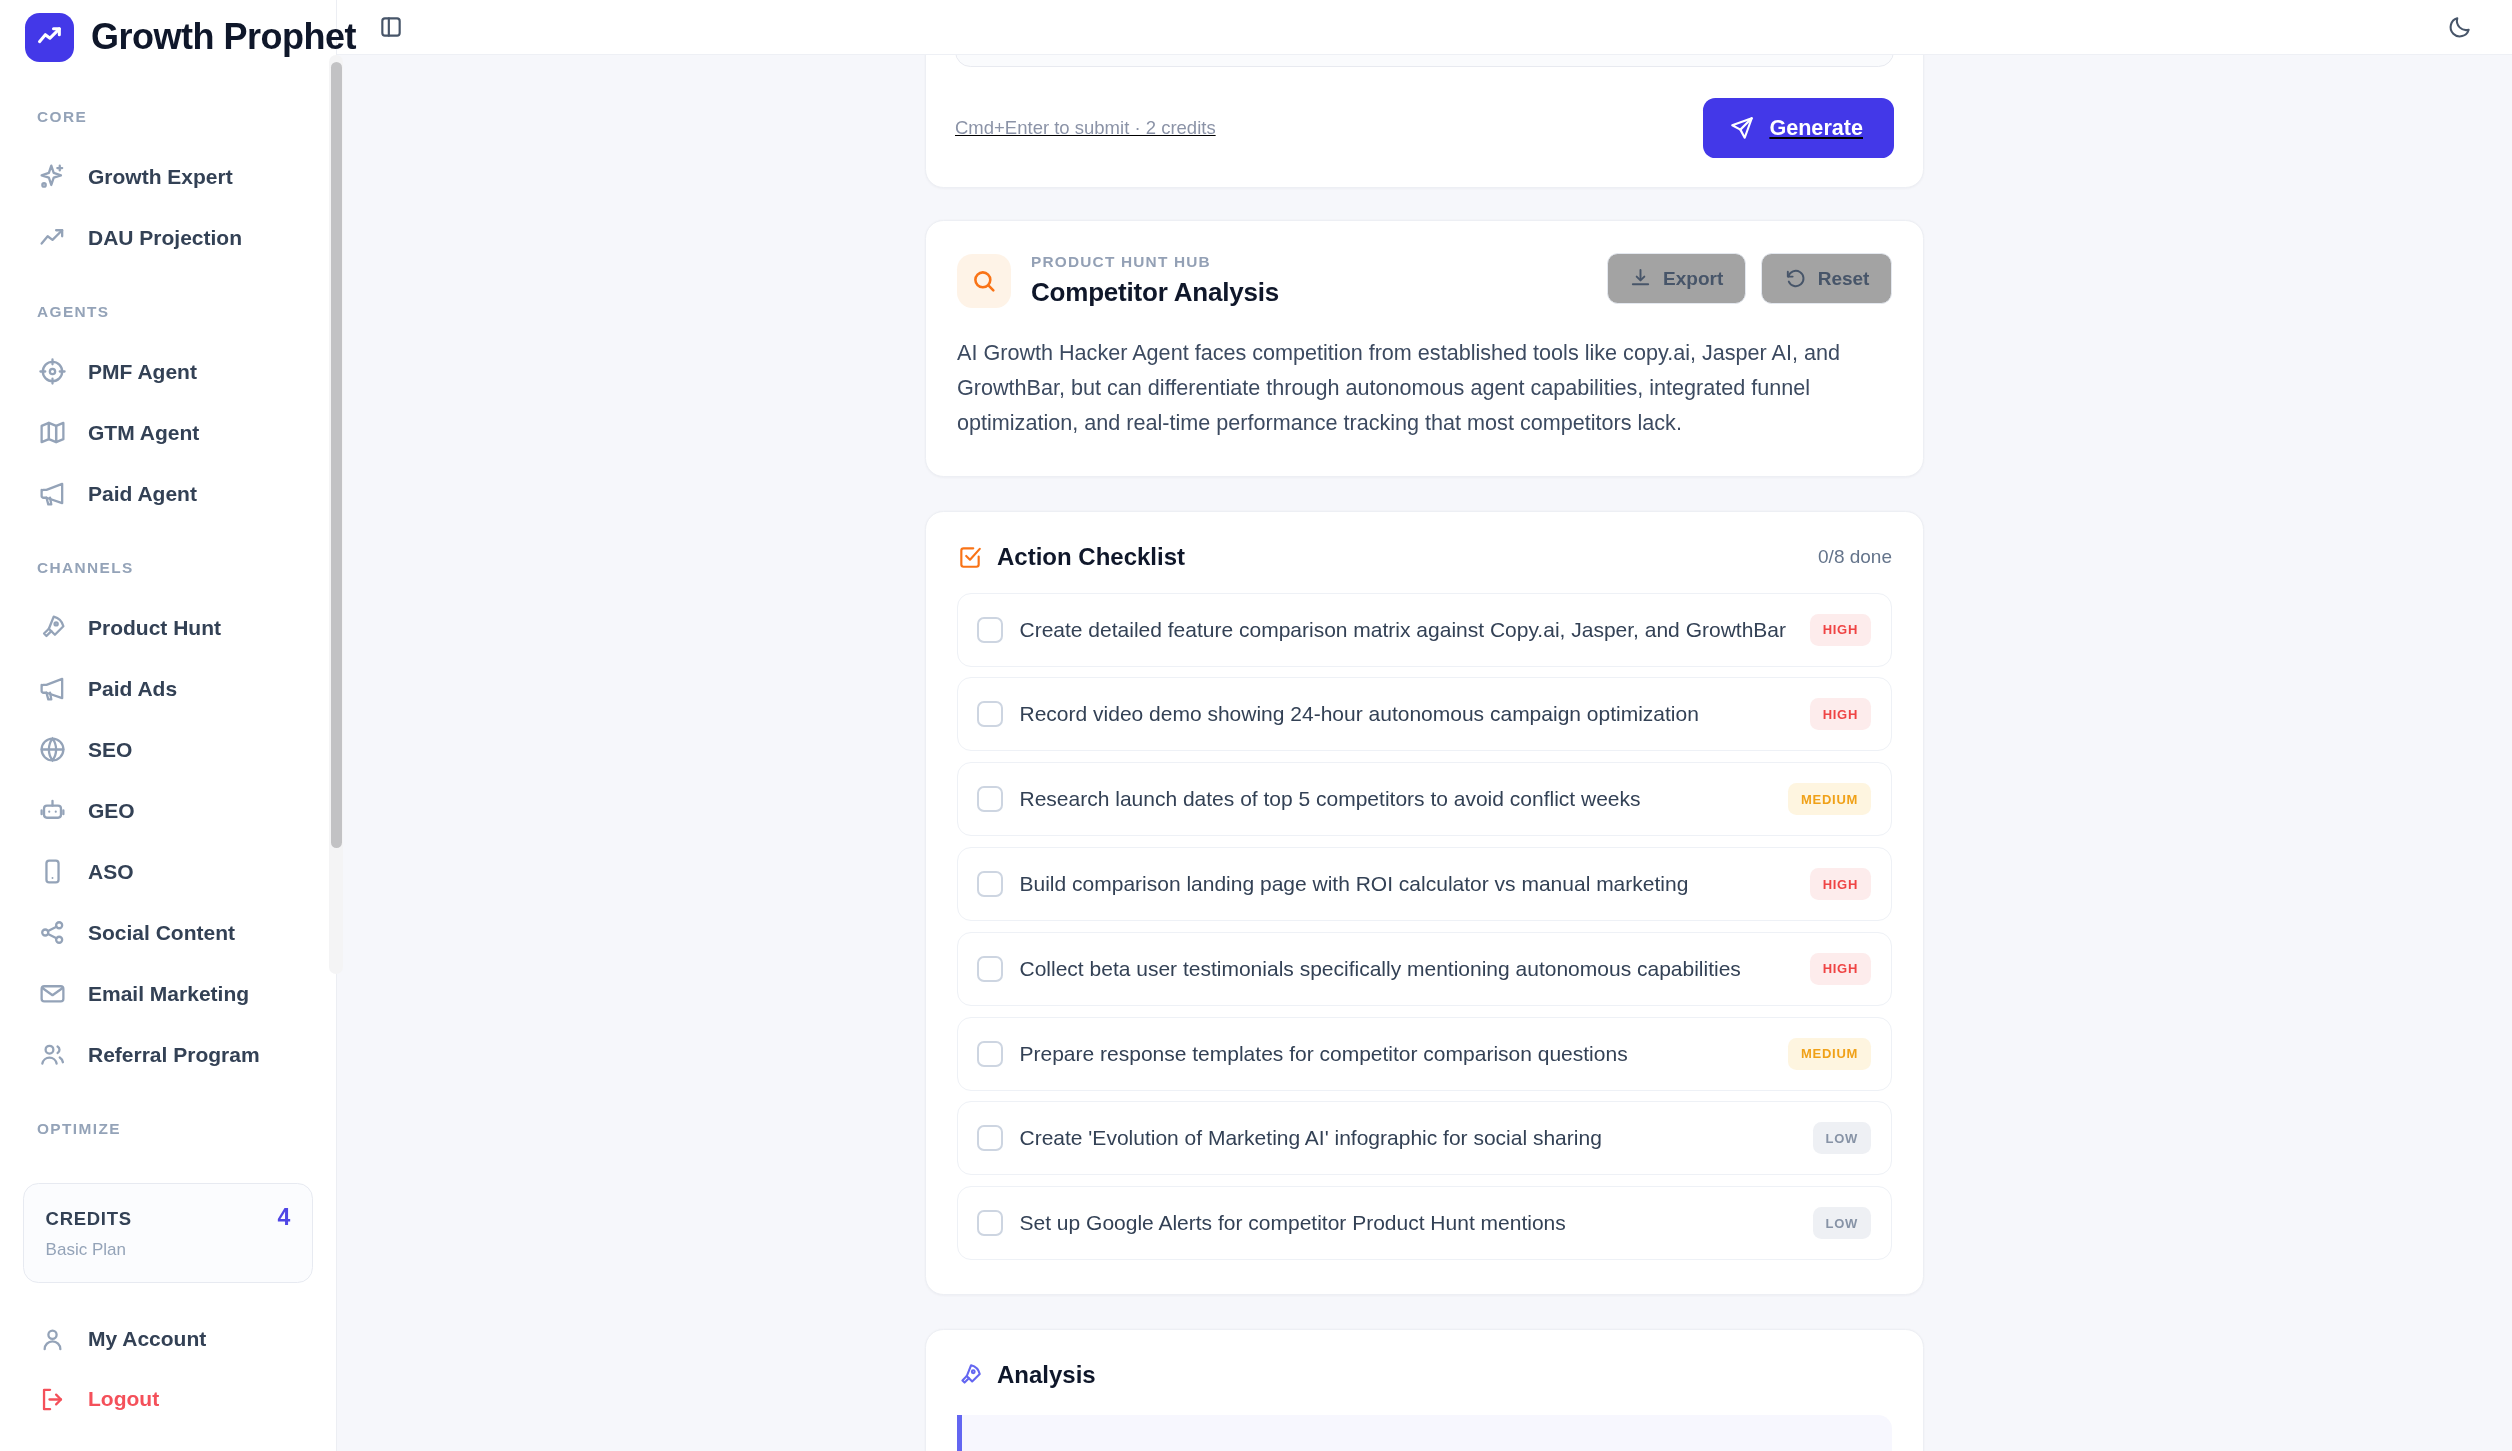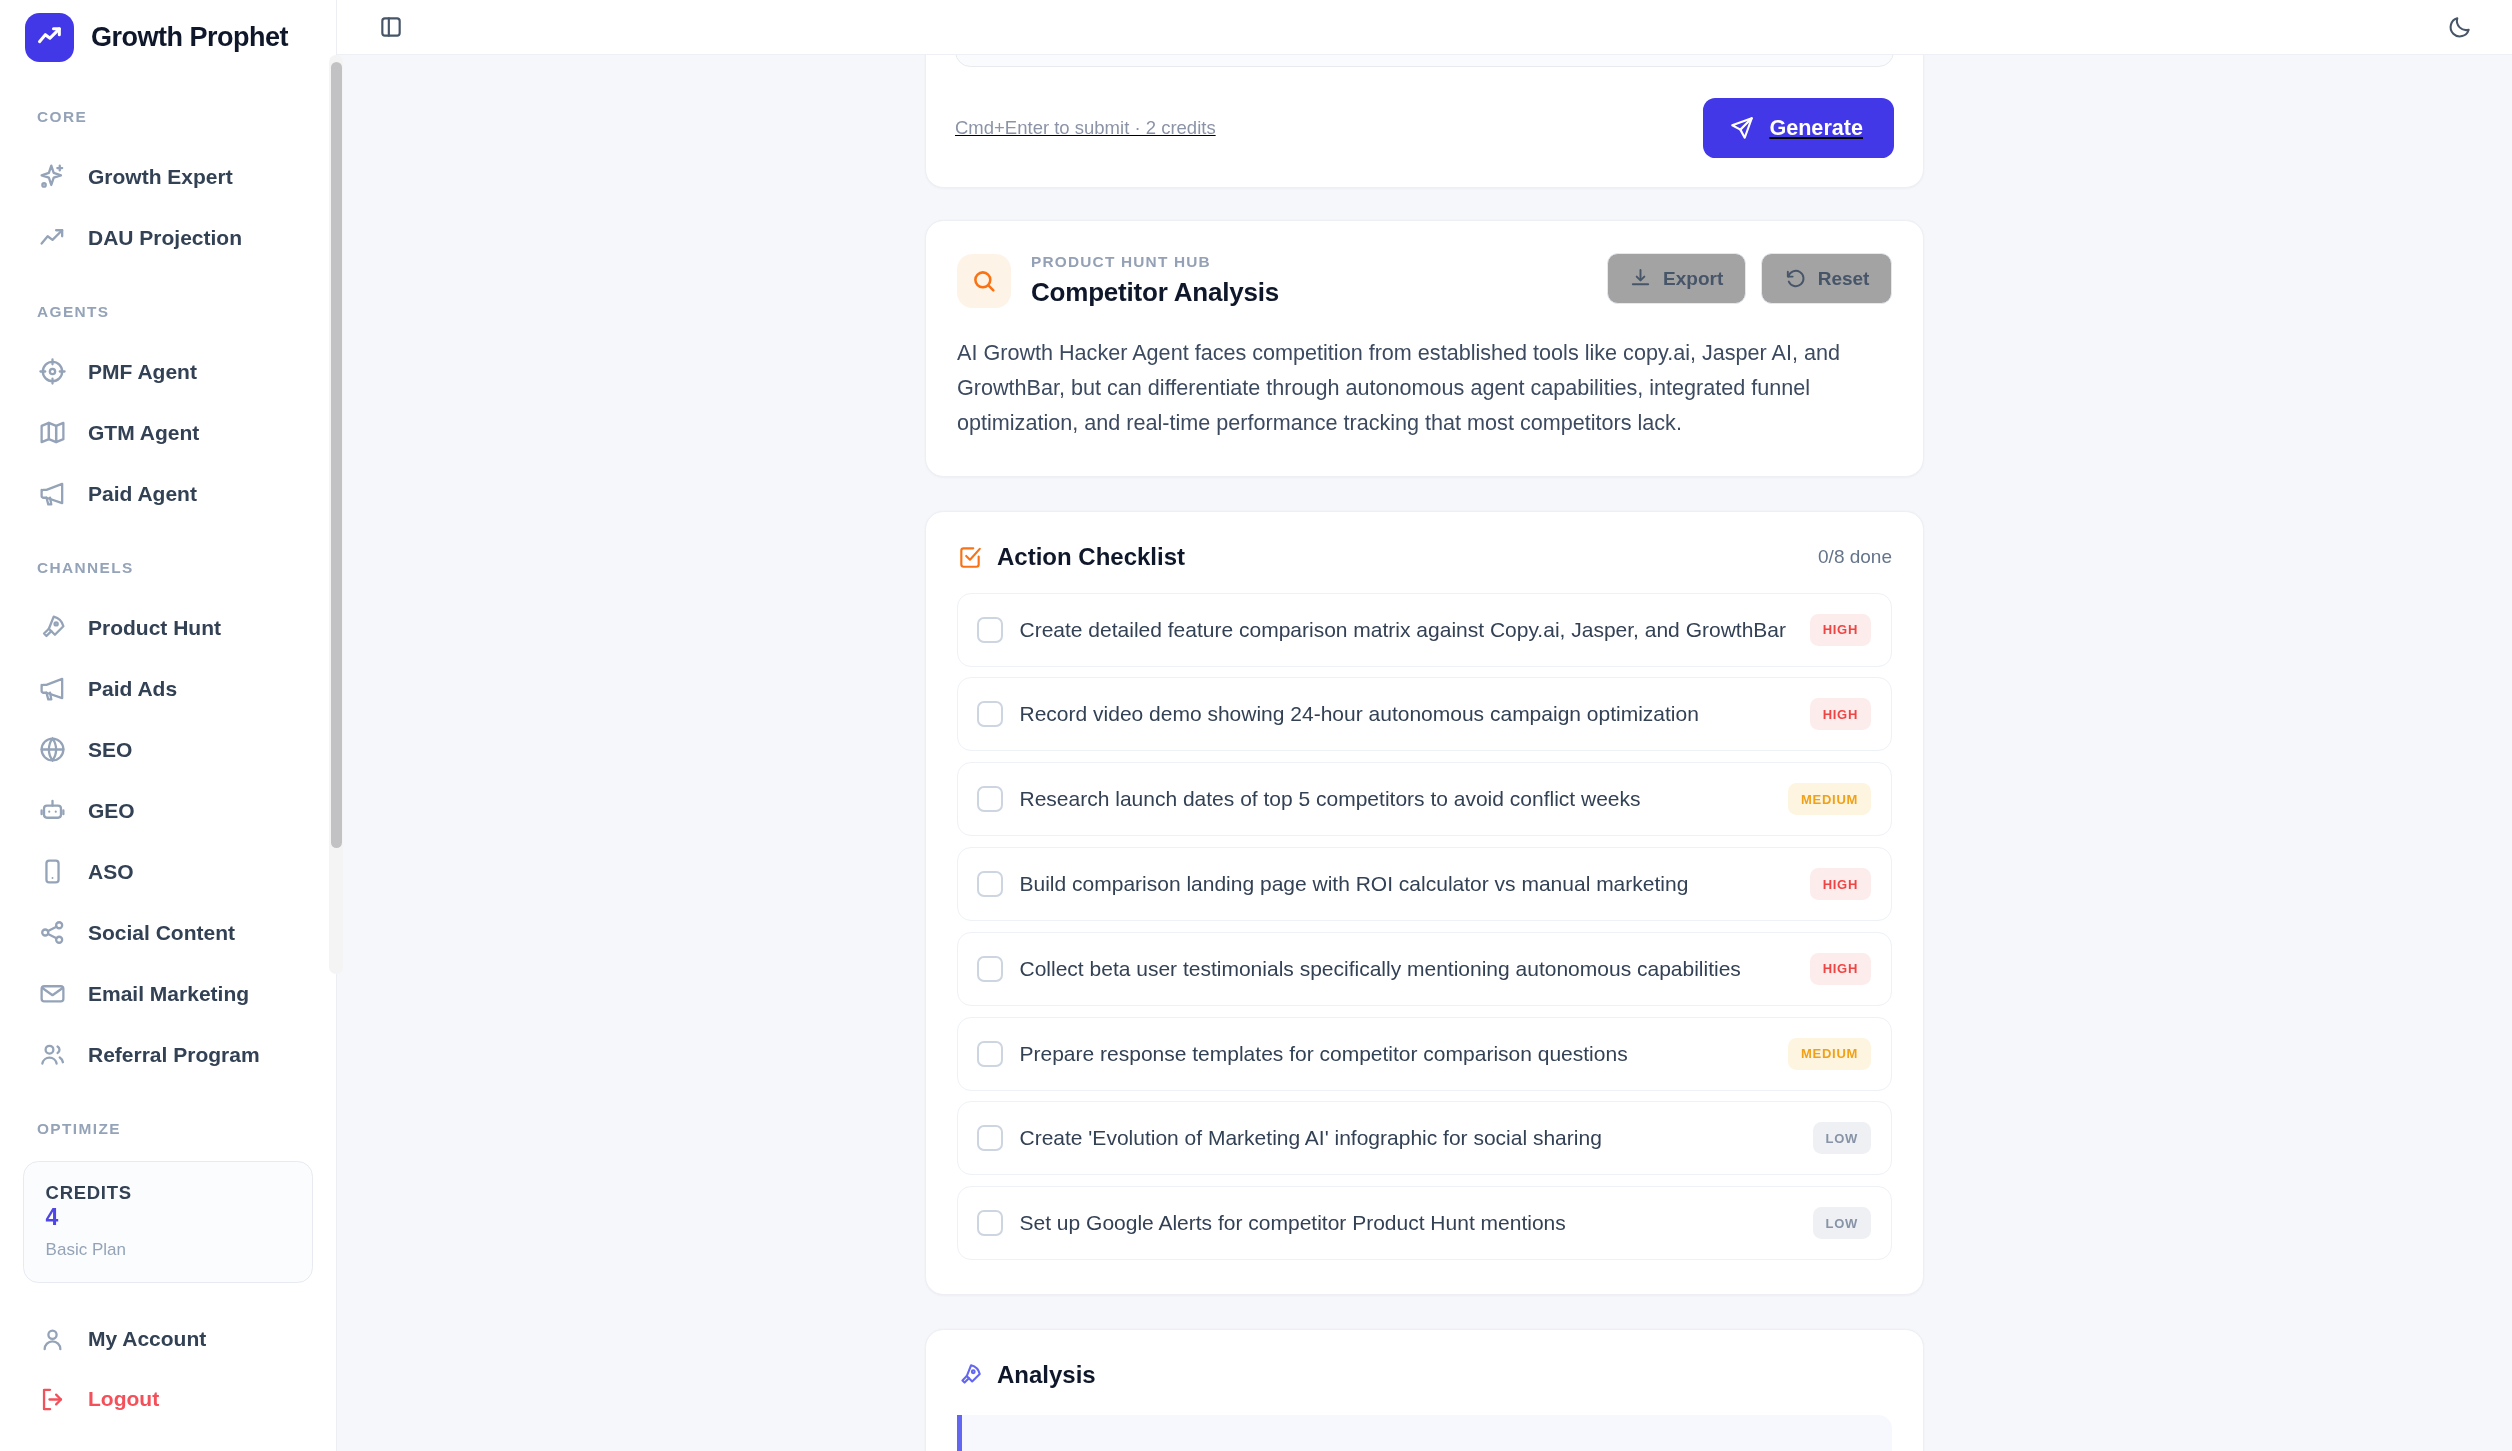--- a/index.html
+++ b/index.html
@@ -24,21 +24,21 @@
     padding: 20px 0 20px 25px;
     height: 74px; flex: 0 0 74px;
   }
   .brand-logo {
     width: 49px; height: 49px; border-radius: 14.6px;
     background: #4338e8;
     display: flex; align-items: center; justify-content: center;
     flex: 0 0 49px;
   }
   .brand-name {
-    font-size: 27px; font-weight: 700; color: #0f172a;
+    font-size: 36px; font-weight: 700; color: #0f172a;
     letter-spacing: -0.5px; white-space: nowrap;
   }
 
   .nav-scroll {
     flex: 1 1 auto;
     overflow: hidden;
     position: relative;
     padding-bottom: 6.2px;
   }
   .nav-inner { padding: 0 0 0 0; }
@@ -79,21 +79,21 @@
     cursor: pointer;
   }
 
   
   .credits-wrap { padding: 0 23px; margin-top: 4.6px; }
   .credits {
     border: 1.5px solid #e7eaf1; border-radius: 15.4px;
     background: #fbfcfe;
     padding: 20px 21.6px 21.6px 21.6px;
   }
-  .credits-row { display: flex; align-items: baseline; justify-content: space-between; flex-direction: column; }
+  .credits-row { display: flex; align-items: baseline; justify-content: space-between; }
   .credits-label {
     font-size: 18.5px; font-weight: 700; letter-spacing: 0.7px;
     color: #334155;
   }
   .credits-value { font-size: 23px; font-weight: 700; color: #4f46e5; }
   .credits-plan { font-size: 17px; color: #94a3b8; margin-top: 9.2px; }
 
   .sidebar-foot { padding: 26px 0 23px 0; }
   .foot-item {
     display: flex; align-items: center; gap: 20px;

